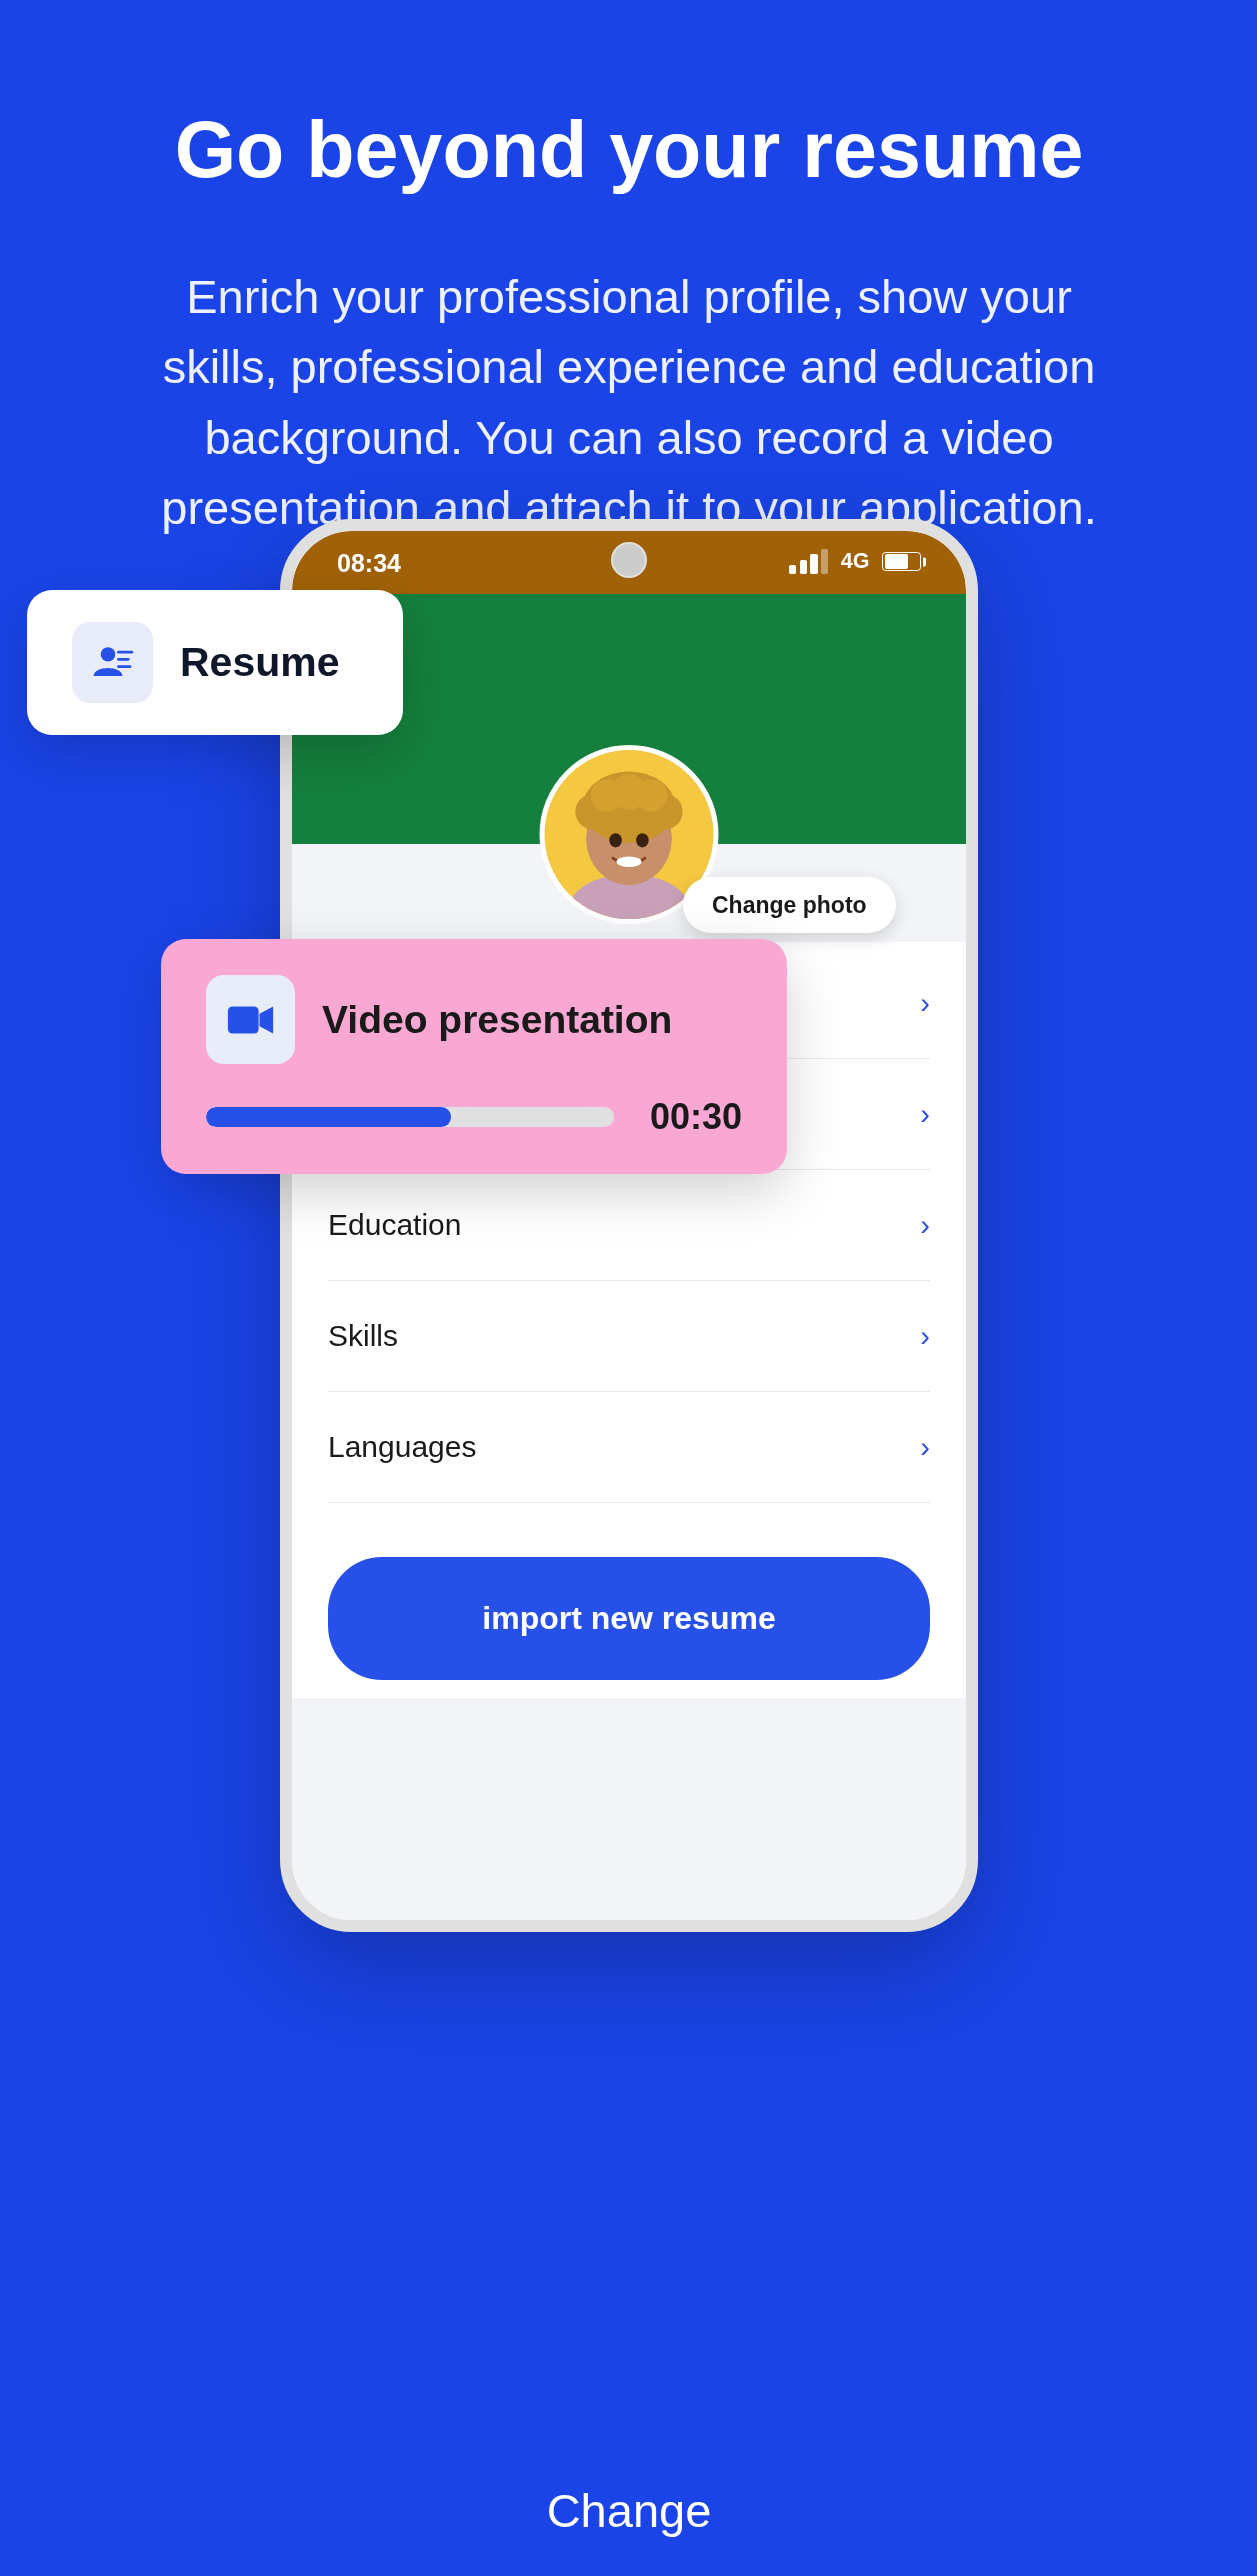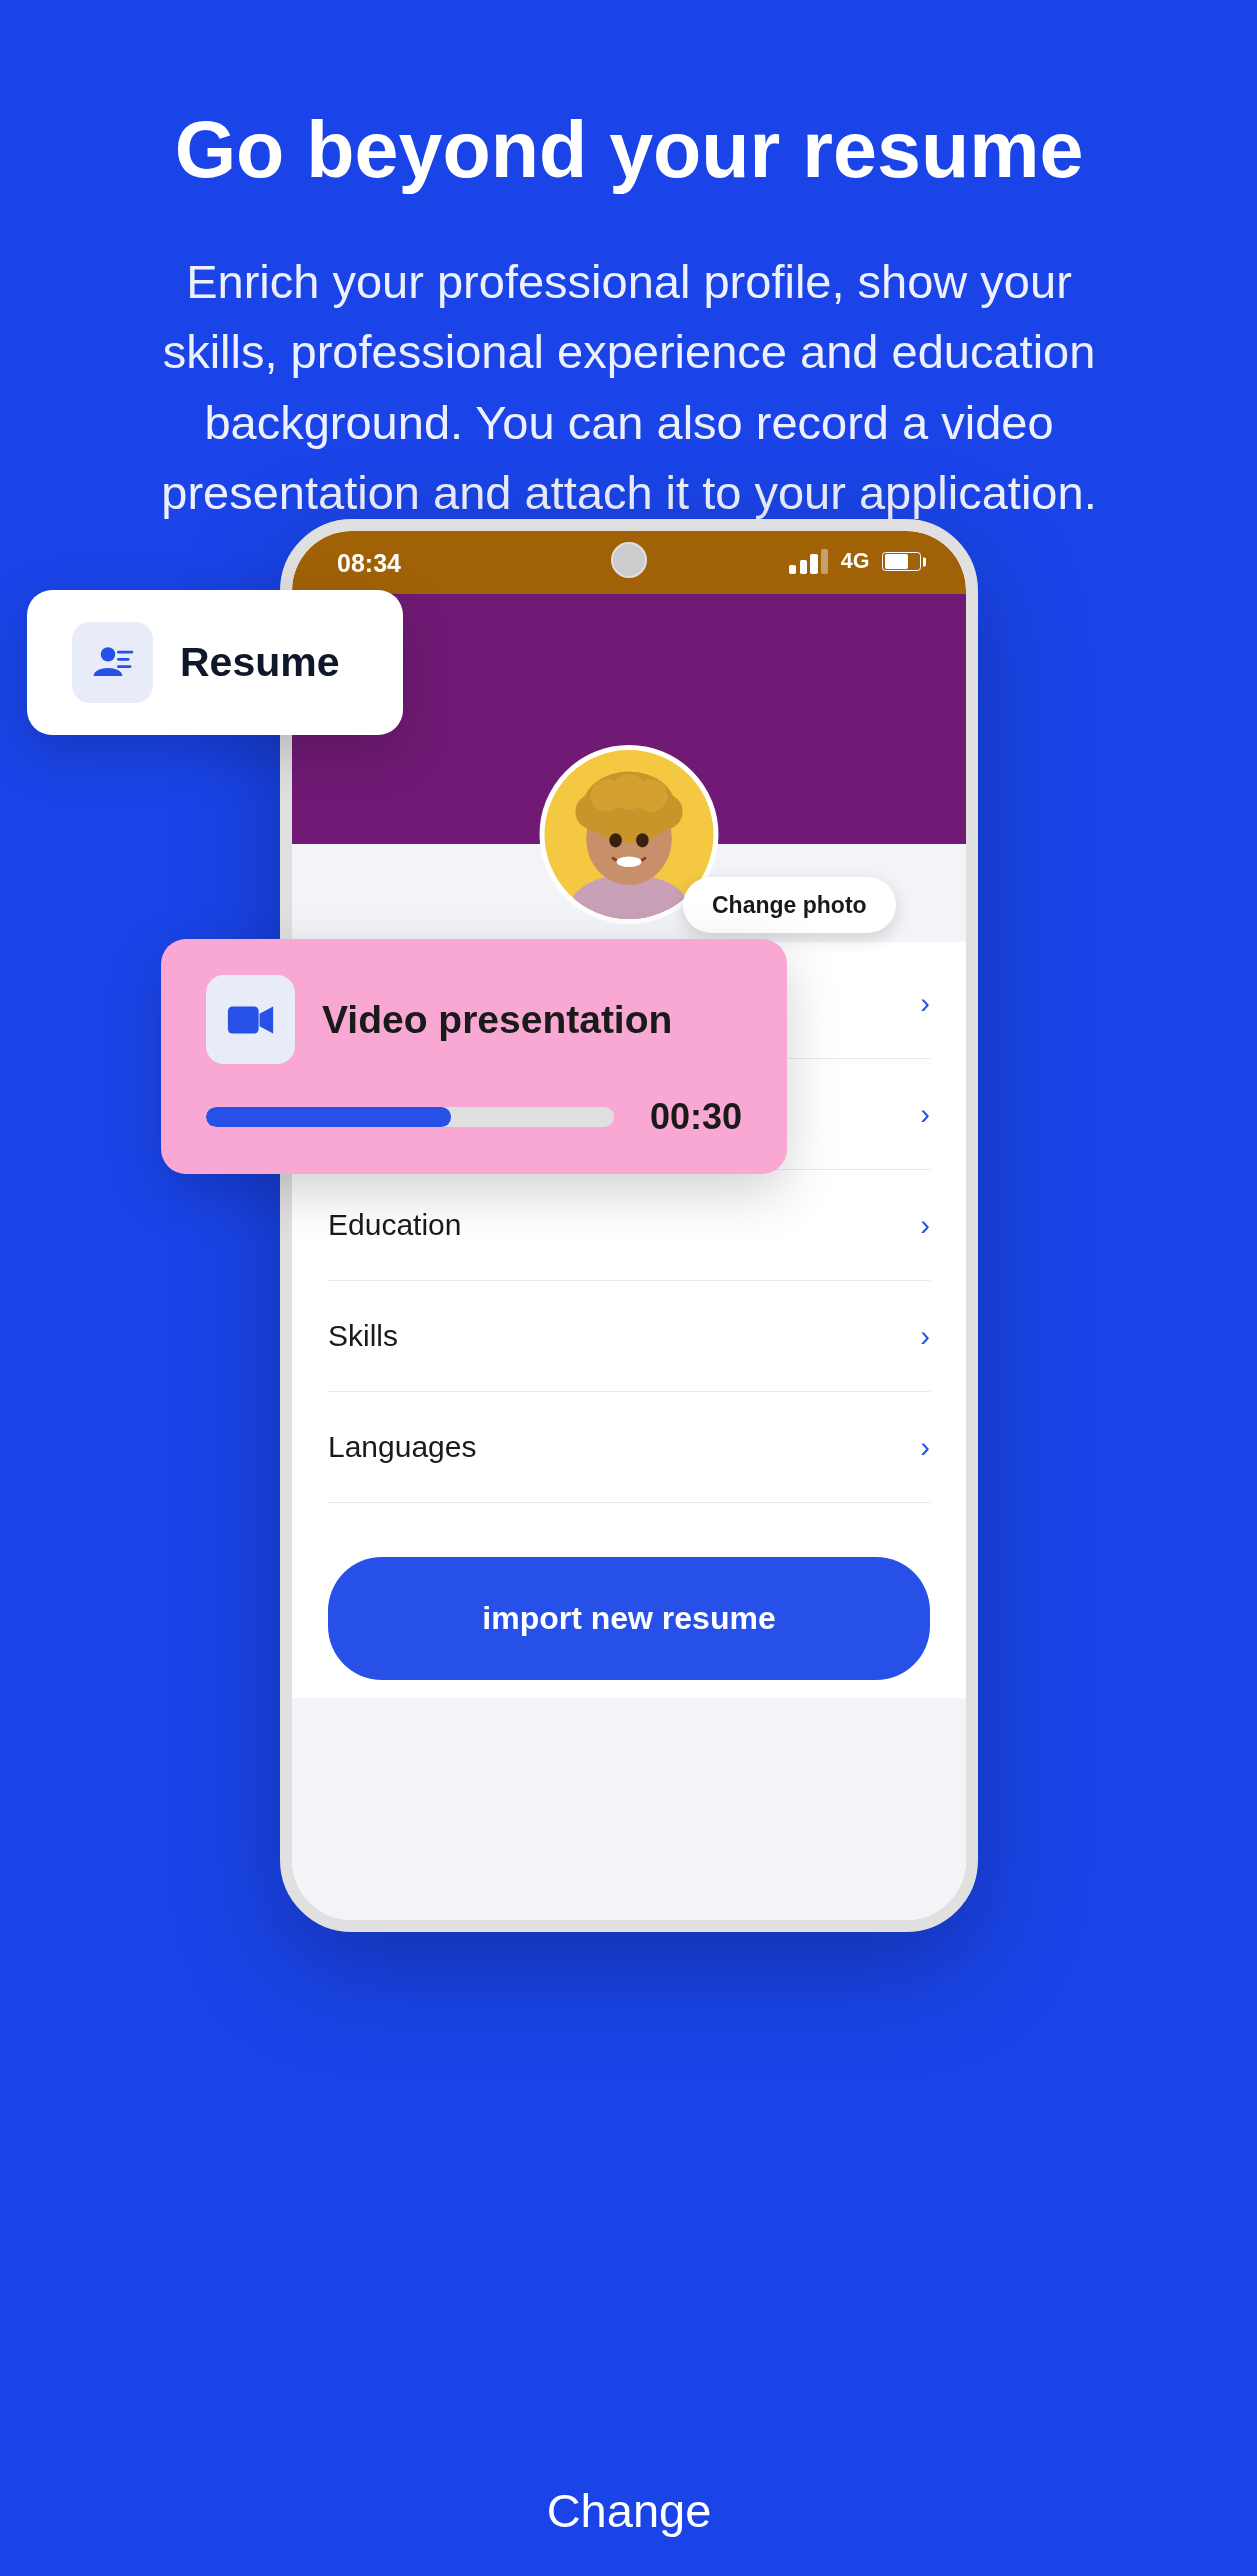--- a/index.html
+++ b/index.html
@@ -15,21 +15,21 @@
     .header-section {
       text-align: center;
       padding: 107px 143px 54px;
       color: white;
     }
 
     .main-title {
       font-size: 79px;
       font-weight: 800;
       line-height: 1.1;
-      margin-bottom: 53px;
+      margin-bottom: 68px;
       color: white;
     }
 
     .sub-text {
       font-size: 47px;
       line-height: 1.5;
       font-weight: 400;
       color: rgba(255,255,255,0.92);
     }
 
@@ -151,21 +151,21 @@
       width: 36px;
       height: 36px;
       background: #ccc;
       border-radius: 50%;
       border: 2.7px solid #e0e0e0;
       z-index: 10;
     }
 
     
     .phone-top-blue {
-      background: #701a75;
+      background: #15803d;
       height: 250px;
       position: relative;
       display: flex;
       flex-direction: column;
       align-items: center;
       padding-top: 27px;
     }
 
     
     .avatar-container {

